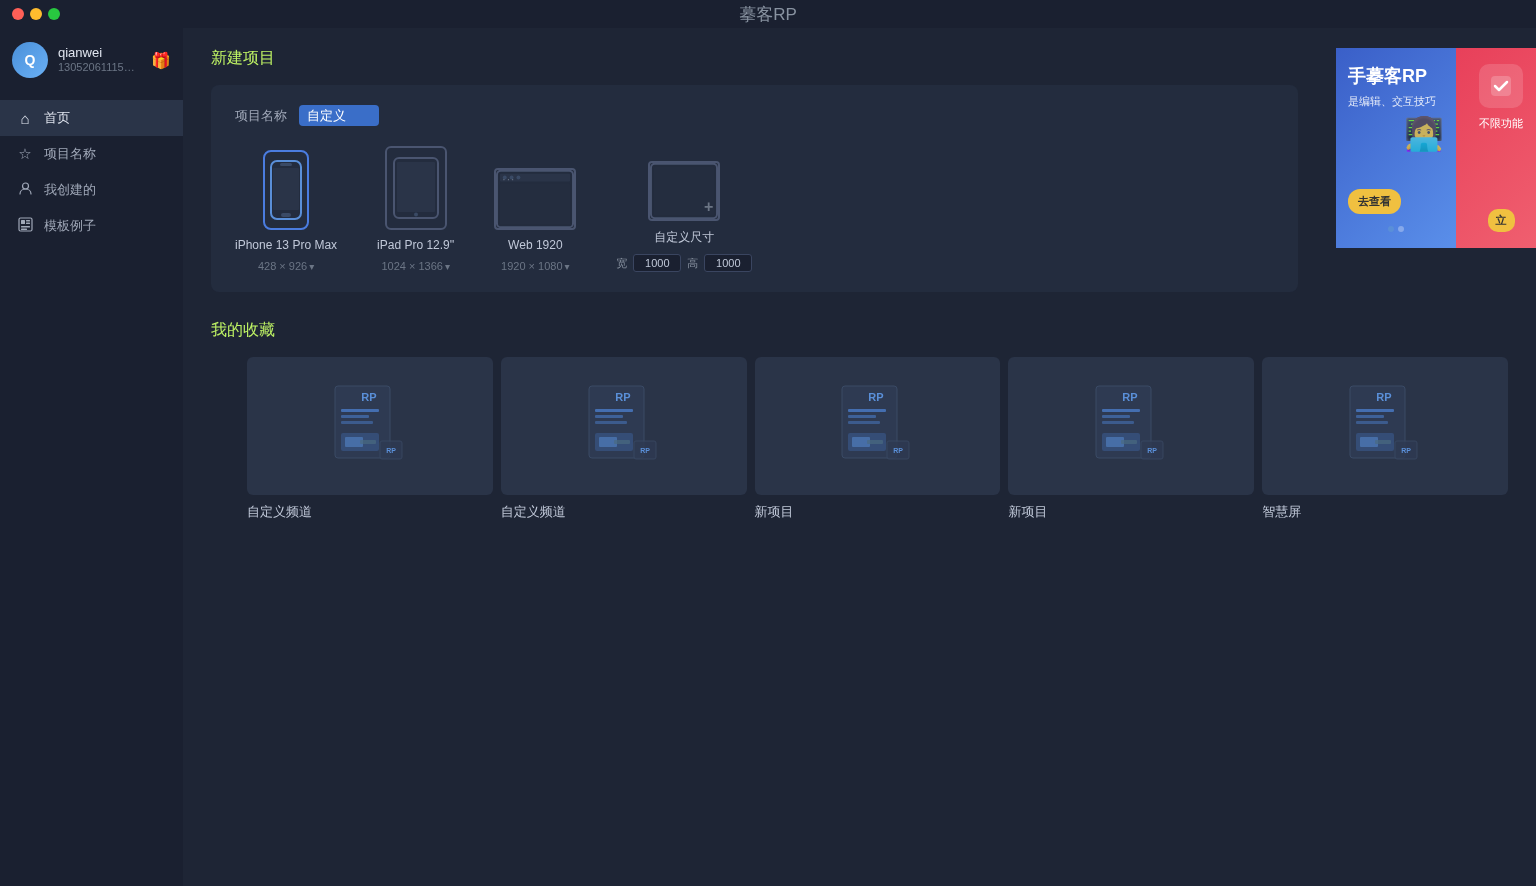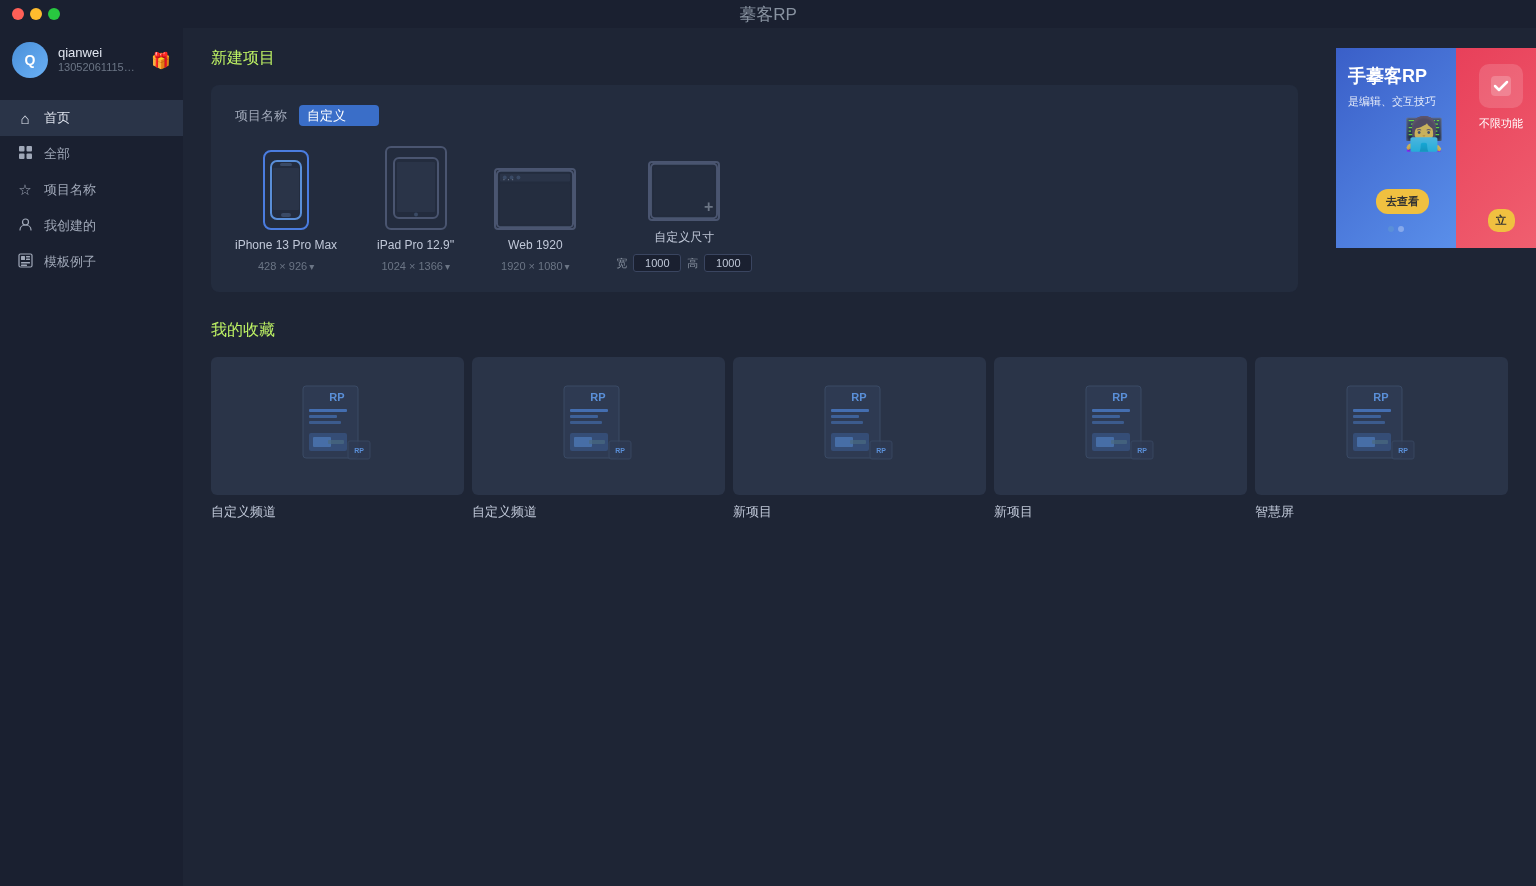--- a/index.html
+++ b/index.html
@@ -167,21 +167,20 @@
       margin-top: auto;
       background: #f0c040;
       color: #333;
       border: none;
       padding: 5px 10px;
       border-radius: 12px;
       font-size: 11px;
       cursor: pointer;
       font-weight: bold;
       width: fit-content;
-      margin-left: 28px;
     }
     .banner-ad-2 {
       width: 90px;
       background: linear-gradient(135deg, #e8405a, #f06070);
       padding: 16px 10px;
       display: flex;
       flex-direction: column;
       align-items: center;
       gap: 4px;
     }
@@ -334,20 +333,21 @@
       font-size: 11px;
       text-align: center;
     }
 
     
     .recent-grid {
       display: grid;
       grid-template-columns: repeat(5, 1fr);
       gap: 8px;
       margin-top: 12px;
+      margin-left: 36px;
     }
     .project-card {
       cursor: pointer;
     }
     .project-card-thumb {
       background: #2a3448;
       border-radius: 6px;
       height: 138px;
       display: flex;
       align-items: center;
@@ -397,31 +397,20 @@
         <div class="username">qianwei</div>
         <div class="team">13052061115的团队</div>
       </div>
       <span class="gift-icon">🎁</span>
     </div>
 
     <nav class="sidebar-nav">
       <div class="nav-item active">
         <span class="nav-icon">⌂</span>
         <span>首页</span>
-      </div>
-      <div class="nav-item">
-        <span class="nav-icon">
-          <svg width="15" height="15" viewBox="0 0 15 15" fill="none">
-            <rect x="1" y="1" width="5.5" height="5.5" rx="1" fill="#a0a8b8"></rect>
-            <rect x="8.5" y="1" width="5.5" height="5.5" rx="1" fill="#a0a8b8"></rect>
-            <rect x="1" y="8.5" width="5.5" height="5.5" rx="1" fill="#a0a8b8"></rect>
-            <rect x="8.5" y="8.5" width="5.5" height="5.5" rx="1" fill="#a0a8b8"></rect>
-          </svg>
-        </span>
-        <span>全部</span>
       </div>
       <div class="nav-item">
         <span class="nav-icon">☆</span>
         <span>项目名称</span>
       </div>
       <div class="nav-item">
         <span class="nav-icon">
           <svg width="15" height="15" viewBox="0 0 15 15" fill="none">
             <circle cx="7.5" cy="5" r="3" stroke="#a0a8b8" stroke-width="1.2"></circle>
             <path d="M2 13c0-3 2.5-5 5.5-5s5.5 2 5.5 5" stroke="#a0a8b8" stroke-width="1.2" stroke-linecap="round"></path>

